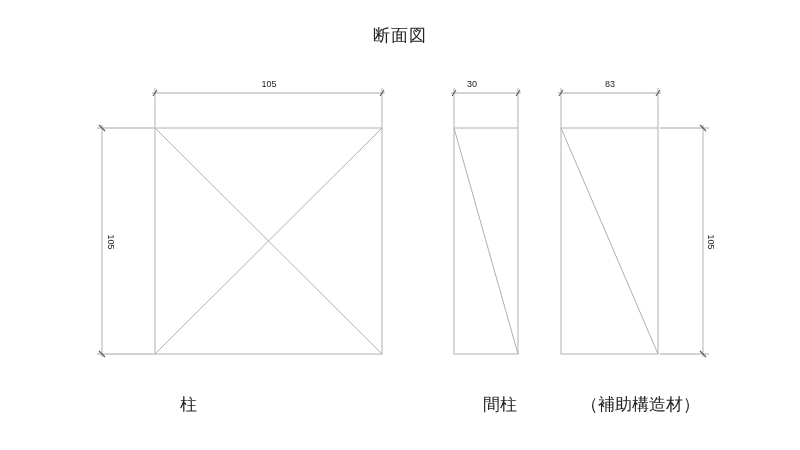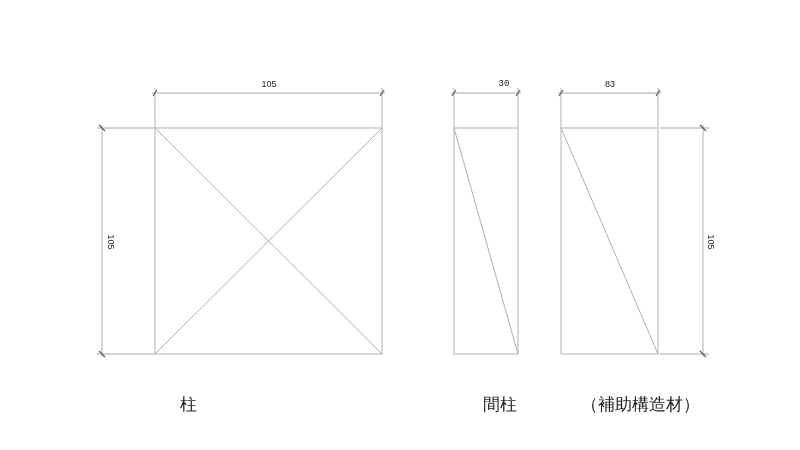--- a/index.html
+++ b/index.html
@@ -15,20 +15,21 @@
     .dim { position: absolute; font-size: 9px; color: #222; font-family: "Liberation Sans", sans-serif; }
     .dim-h { transform: translateX(-50%); }
     .dim-v { transform: translate(-50%, -50%) rotate(90deg); transform-origin: center; }
     .label { position: absolute; font-size: 17px; color: #222; white-space: pre; }
   </style>
 </head>
 <body>
 
 <div class="canvas">
 
+  <div class="title">断面図</div>
 
   <svg width="800" height="450" viewBox="0 0 800 450">
 
     <g>
       <rect class="line" x="155" y="128" width="227" height="226"></rect>
       <line class="diag" x1="155" y1="128" x2="382" y2="354"></line>
       <line class="diag" x1="382" y1="128" x2="155" y2="354"></line>
     </g>
 
     <g>
@@ -75,21 +76,21 @@
       <line class="line" x1="660" y1="128" x2="709" y2="128"></line>
       <line class="line" x1="660" y1="354" x2="709" y2="354"></line>
       <line class="line" x1="703" y1="125" x2="703" y2="357"></line>
       <line class="tick" x1="700" y1="125" x2="706" y2="131"></line>
       <line class="tick" x1="700" y1="351" x2="706" y2="357"></line>
     </g>
   </svg>
 
   <div class="dim dim-h" style="left:269px; top:79px;">105</div>
   <div class="dim dim-v" style="left:111px; top:242px;">105</div>
-  <div class="dim dim-h" style="left:504px; top:79px;font-family:Liberation Mono, monospace;">30</div>
+  <div class="dim dim-h" style="left:472px; top:79px;">30</div>
   <div class="dim dim-h" style="left:610px; top:79px;">83</div>
   <div class="dim dim-v" style="left:711px; top:242px;">105</div>
 
   <div class="label" style="left:180px; top:393px;">柱</div>
   <div class="label" style="left:483px; top:393px;">間柱</div>
   <div class="label" style="left:545px; top:393px;margin-left:36px;">（補助構造材）</div>
 
 </div>
 
 </body></html>

